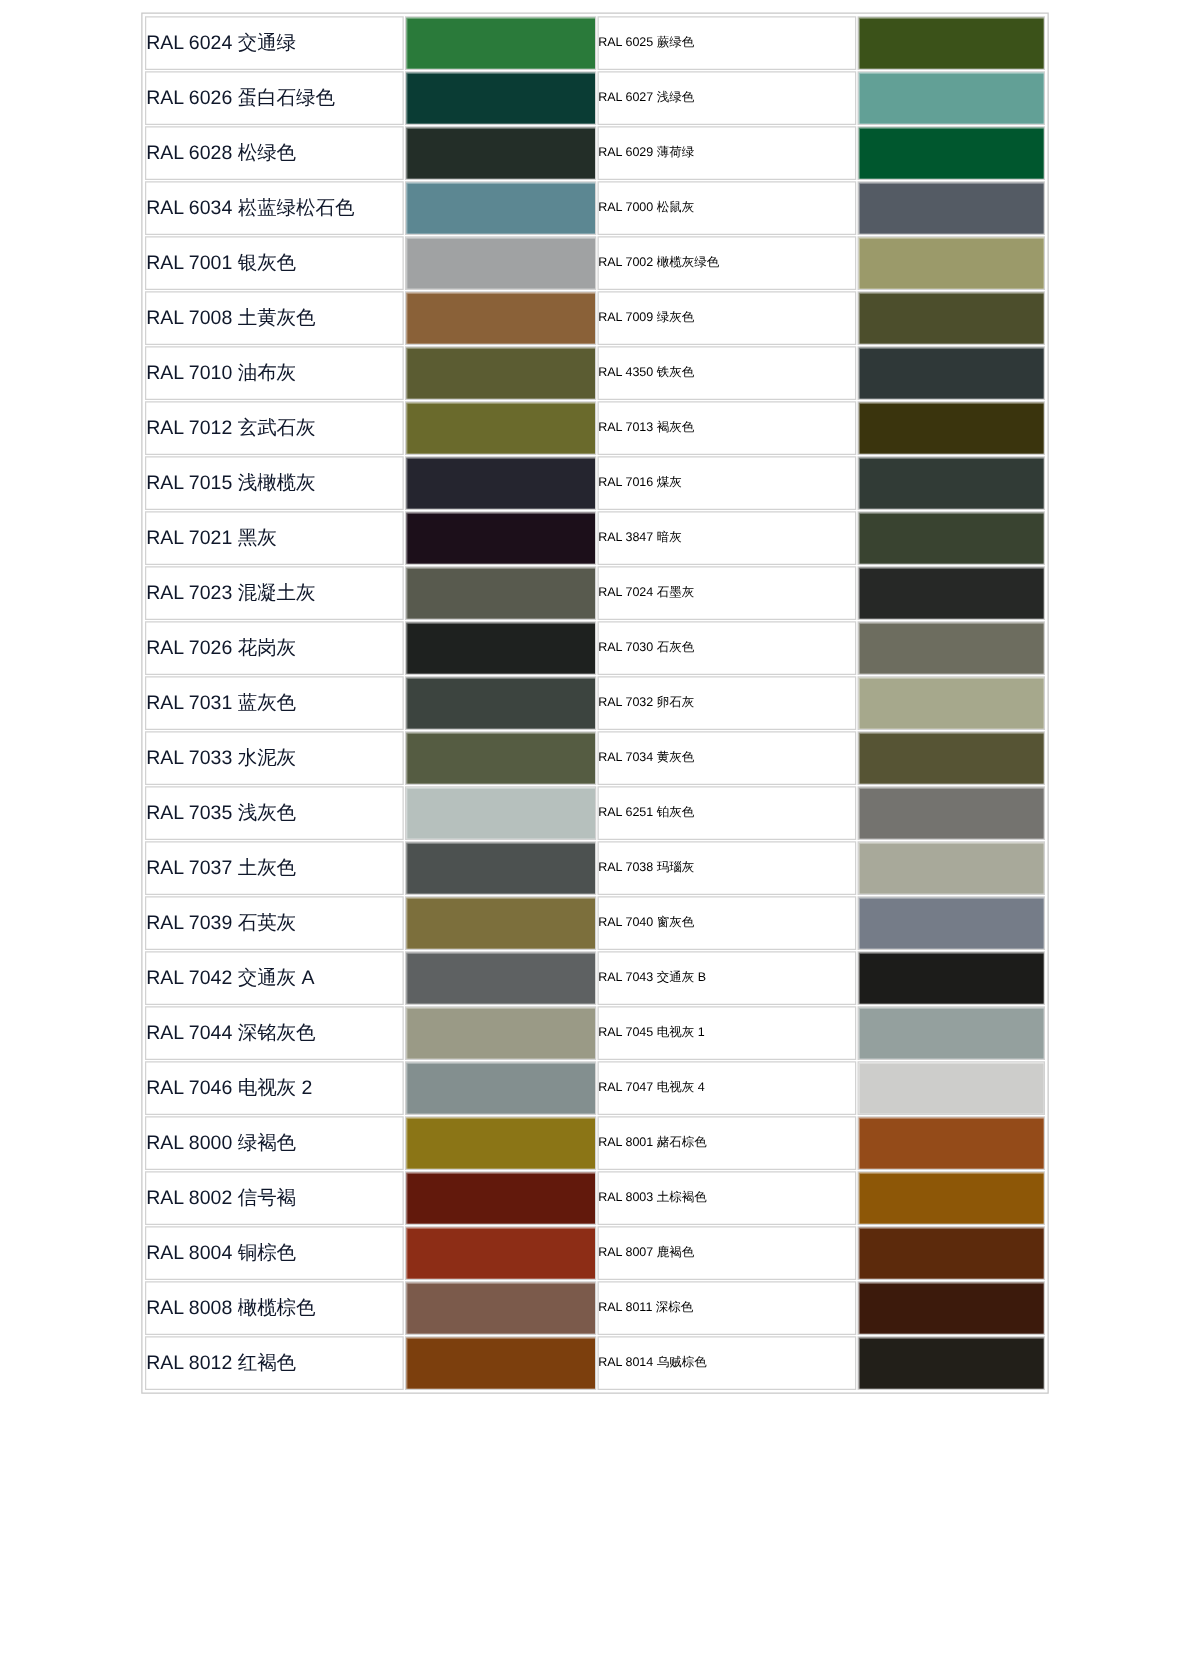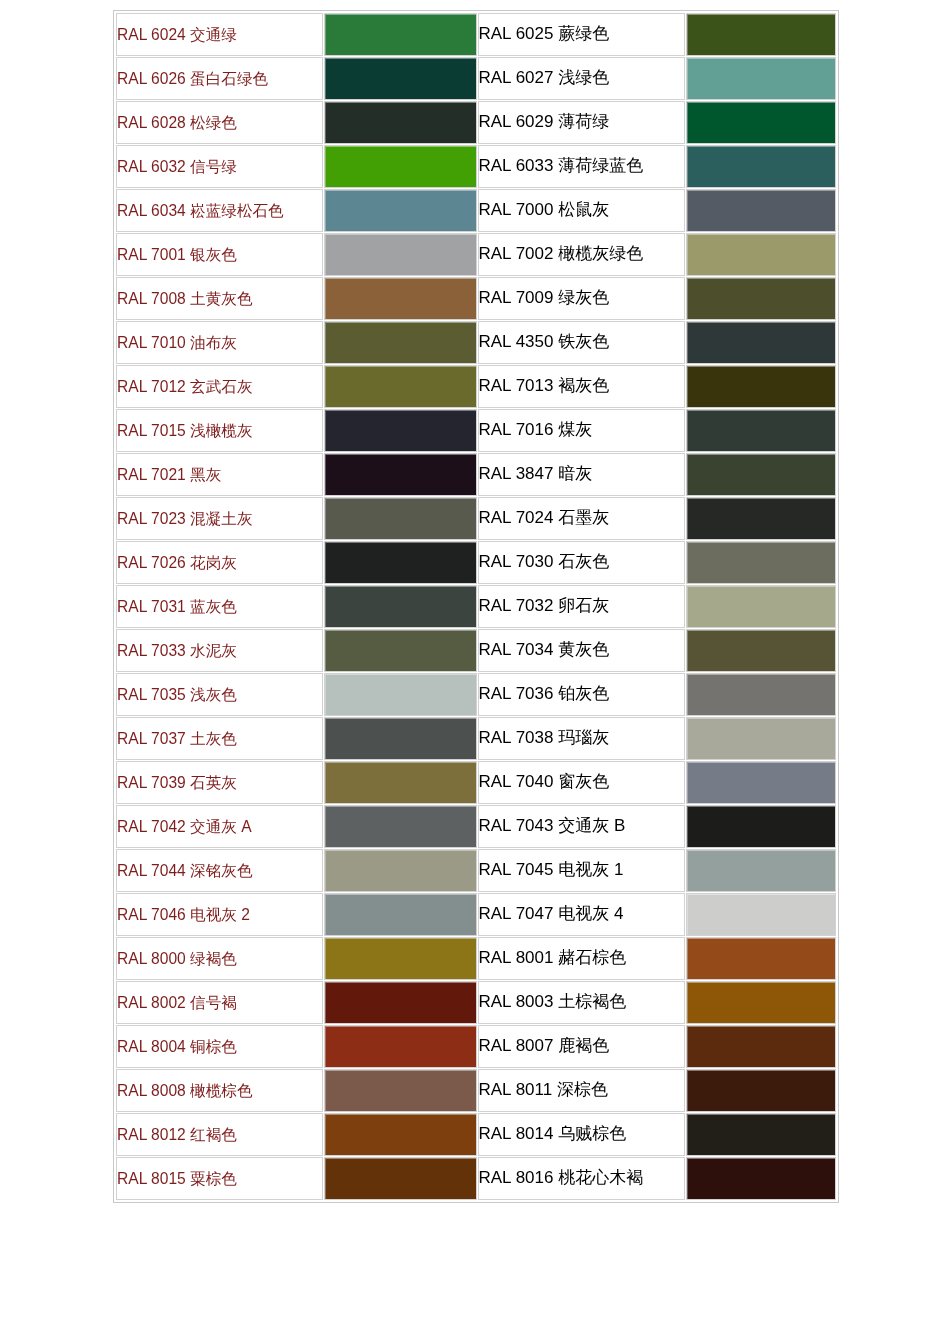--- a/index.html
+++ b/index.html
@@ -39,30 +39,30 @@
     margin: 0;
     vertical-align: middle;
     border: 1px solid #d2d2d2;
     background: #ffffff;
     height: 43px;
   }
   td.name-cell {
     width: 204px;
     padding: 0 0 0 9px;
     font-size: 15.6px;
-    color: #7f1d1d;
+    color: #0f172a;
     white-space: nowrap;
     letter-spacing: 0px;
     line-height: 1.1;
     background: #ffffff;
   }
   td.name-cell-right {
     width: 204px;
     padding: 0 0 0 9px;
-    font-size: 17px;
+    font-size: 10px;
     color: #000000;
     white-space: nowrap;
     line-height: 1.1;
     background: #ffffff;
   }
   td.swatch-cell {
     width: 150px;
     padding: 0;
     border: 1px solid #d2d2d2;
   }
@@ -110,30 +110,20 @@
             <td class="name-cell">RAL 6028 松绿色</td>
             <td class="swatch-cell">
               <span class="swatch" style="background-color: rgb(35, 46, 40);"></span>
             </td>
             <td class="name-cell-right">RAL 6029 薄荷绿</td>
             <td class="swatch-cell-right">
               <span class="swatch" style="background-color: rgb(0, 87, 46);"></span>
             </td>
           </tr>
           <tr>
-            <td class="name-cell">RAL 6032 信号绿</td>
-            <td class="swatch-cell">
-              <span class="swatch" style="background-color: rgb(66, 160, 4);"></span>
-            </td>
-            <td class="name-cell-right">RAL 6033 薄荷绿蓝色</td>
-            <td class="swatch-cell-right">
-              <span class="swatch" style="background-color: rgb(42, 95, 94);"></span>
-            </td>
-          </tr>
-          <tr>
             <td class="name-cell">RAL 6034 崧蓝绿松石色</td>
             <td class="swatch-cell">
               <span class="swatch" style="background-color: rgb(92, 135, 146);"></span>
             </td>
             <td class="name-cell-right">RAL 7000 松鼠灰</td>
             <td class="swatch-cell-right">
               <span class="swatch" style="background-color: rgb(84, 91, 100);"></span>
             </td>
           </tr>
           <tr>
@@ -234,21 +224,21 @@
             <td class="name-cell-right">RAL 7034 黄灰色</td>
             <td class="swatch-cell-right">
               <span class="swatch" style="background-color: rgb(86, 84, 52);"></span>
             </td>
           </tr>
           <tr>
             <td class="name-cell">RAL 7035 浅灰色</td>
             <td class="swatch-cell">
               <span class="swatch" style="background-color: rgb(182, 192, 189);"></span>
             </td>
-            <td class="name-cell-right">RAL 7036 铂灰色</td>
+            <td class="name-cell-right">RAL 6251 铂灰色</td>
             <td class="swatch-cell-right">
               <span class="swatch" style="background-color: rgb(116, 115, 111);"></span>
             </td>
           </tr>
           <tr>
             <td class="name-cell">RAL 7037 土灰色</td>
             <td class="swatch-cell">
               <span class="swatch" style="background-color: rgb(76, 81, 80);"></span>
             </td>
             <td class="name-cell-right">RAL 7038 玛瑙灰</td>
@@ -337,28 +327,18 @@
             </td>
           </tr>
           <tr>
             <td class="name-cell">RAL 8012 红褐色</td>
             <td class="swatch-cell">
               <span class="swatch" style="background-color: rgb(124, 63, 13);"></span>
             </td>
             <td class="name-cell-right">RAL 8014 乌贼棕色</td>
             <td class="swatch-cell-right">
               <span class="swatch" style="background-color: rgb(34, 31, 25);"></span>
-            </td>
-          </tr>
-          <tr>
-            <td class="name-cell">RAL 8015 粟棕色</td>
-            <td class="swatch-cell">
-              <span class="swatch" style="background-color: rgb(100, 50, 9);"></span>
-            </td>
-            <td class="name-cell-right">RAL 8016 桃花心木褐</td>
-            <td class="swatch-cell-right">
-              <span class="swatch" style="background-color: rgb(45, 16, 11);"></span>
             </td>
           </tr>
         </tbody>
     </table>
   </div>
 </div>
 
 </body></html>

